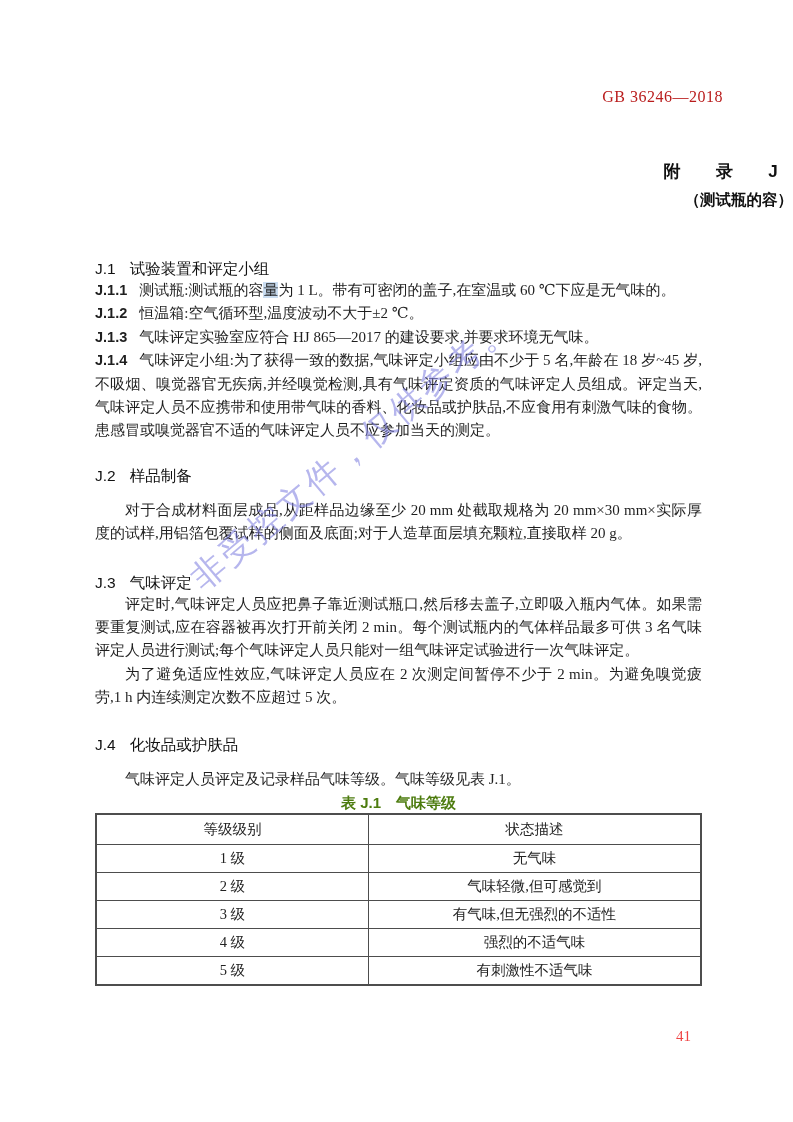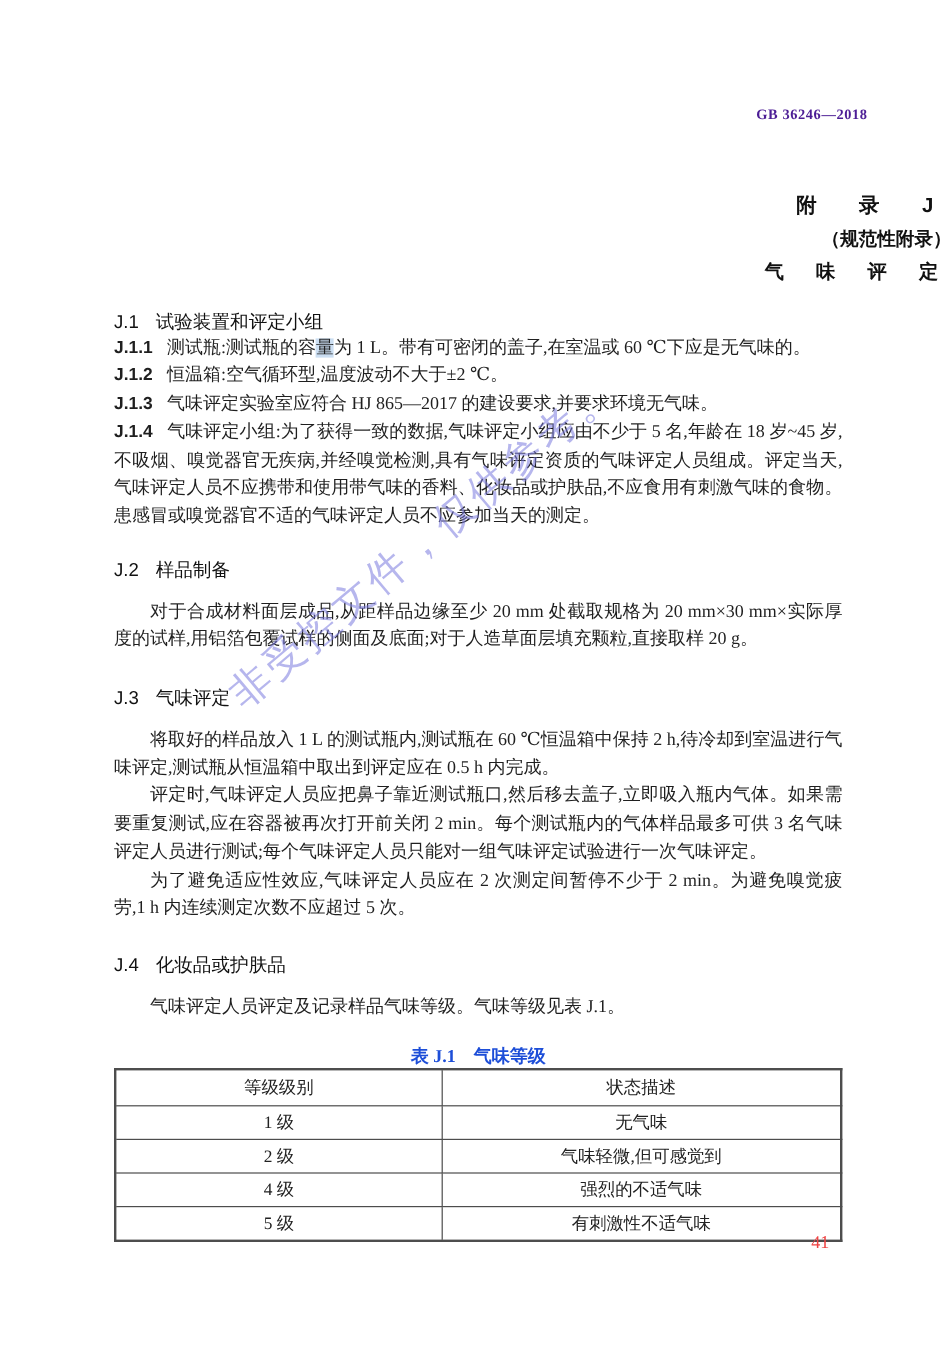--- a/index.html
+++ b/index.html
@@ -3,21 +3,21 @@
 <meta charset="utf-8">
 <style>
   html,body{margin:0;padding:0;}
   body{
     width:793px;height:1122px;position:relative;background:#ffffff;
     font-family:"Liberation Serif","DejaVu Serif",serif;color:#1f1f1f;
     overflow:hidden;
   }
   .doc-code{
     position:absolute;top:88px;right:70px;
-    font-weight:bold;font-size:12px;letter-spacing:0.5px;color:#4c1d95;
+    font-weight:normal;font-size:16px;letter-spacing:0.5px;color:#b91c1c;
   }
   .title-block{position:absolute;top:158px;left:0;width:100%;text-align:right;}
   .title-line1{
     font-family:"Liberation Sans","DejaVu Sans",sans-serif;font-weight:bold;
     font-size:17px;letter-spacing:0.9em;margin-left:0.9em;color:#111;line-height:28px;
   }
   .title-line2{
     font-family:"Liberation Sans","DejaVu Sans",sans-serif;font-weight:bold;
     font-size:15.5px;color:#111;line-height:28px;
   }
@@ -35,22 +35,22 @@
   .clause-label{
     font-family:"Liberation Sans","DejaVu Sans",sans-serif;font-weight:bold;
     font-size:14.5px;margin-right:12px;
   }
   .para{margin:0;font-size:15px;line-height:23.4px;text-align:justify;text-indent:2em;}
   .mt-first{}
   .mt-sec{margin-top:17px;}
   .mt-para{margin-top:13px;}
   .hl{background:#cbdef2;}
   .tbl-caption{
-    font-family:Liberation Serif, serif;font-weight:bold;
-    font-size:15px;text-align:center;margin-top:20px;color:#1d4ed8;
+    font-family:Liberation Sans, sans-serif;font-weight:bold;
+    font-size:15px;text-align:center;margin-top:3px;color:#4d7c0f;
   }
   table.grade-table{
     width:100%;border-collapse:collapse;
     border:2px solid #4d4d4d;font-size:14.5px;
   }
   table.grade-table td,table.grade-table th{
     border:1px solid #4d4d4d;text-align:center;padding:3px 4px;
     font-weight:normal;height:21px;color:#222;
   }
   table.grade-table th{height:23px;}
@@ -66,22 +66,21 @@
     font-family:"Liberation Serif","DejaVu Serif",serif;
   }
 </style>
 </head>
 <body>
 
 <div class="doc-code">GB 36246—2018</div>
 
 <div class="title-block">
   <div class="title-line1">附 录 J</div>
-  <div class="title-line2">（规范性附录）</div>
-  <div class="title-line3">气 味 评 定</div>
+  <div class="title-line2">（测试瓶的容）</div>
 </div>
 
 <div class="content">
 
   <p class="sec-heading">
     <span class="sec-num">J.1</span><span>试验装置和评定小组</span>
   </p>
 
   <p class="clause mt-first">
     <span class="clause-label">J.1.1</span><span>测试瓶:测试瓶的容</span><span class="hl">量</span><span>为 1 L。带有可密闭的盖子,在室温或 60 ℃下应是无气味的。</span>
@@ -102,21 +101,20 @@
   <p class="sec-heading mt-sec" style="margin-top:22px;">
     <span class="sec-num">J.2</span><span>样品制备</span>
   </p>
 
   <p class="para mt-para">对于合成材料面层成品,从距样品边缘至少 20 mm 处截取规格为 20 mm×30 mm×实际厚度的试样,用铝箔包覆试样的侧面及底面;对于人造草面层填充颗粒,直接取样 20 g。</p>
 
   <p class="sec-heading" style="margin-top:26px;">
     <span class="sec-num">J.3</span><span>气味评定</span>
   </p>
 
-  <p class="para mt-para">将取好的样品放入 1 L 的测试瓶内,测试瓶在 60 ℃恒温箱中保持 2 h,待冷却到室温进行气味评定,测试瓶从恒温箱中取出到评定应在 0.5 h 内完成。</p>
   <p class="para">评定时,气味评定人员应把鼻子靠近测试瓶口,然后移去盖子,立即吸入瓶内气体。如果需要重复测试,应在容器被再次打开前关闭 2 min。每个测试瓶内的气体样品最多可供 3 名气味评定人员进行测试;每个气味评定人员只能对一组气味评定试验进行一次气味评定。</p>
   <p class="para">为了避免适应性效应,气味评定人员应在 2 次测定间暂停不少于 2 min。为避免嗅觉疲劳,1 h 内连续测定次数不应超过 5 次。</p>
 
   <p class="sec-heading" style="margin-top:24px;">
     <span class="sec-num">J.4</span><span>化妆品或护肤品</span>
   </p>
 
   <p class="para mt-para">气味评定人员评定及记录样品气味等级。气味等级见表 J.1。</p>
 
   <div class="tbl-caption">表 J.1　气味等级</div>
@@ -133,20 +131,24 @@
     </tr>
     <tr>
       <td>1 级</td>
       <td>无气味</td>
     </tr>
     <tr>
       <td>2 级</td>
       <td>气味轻微,但可感觉到</td>
     </tr>
     <tr>
+      <td>3 级</td>
+      <td>有气味,但无强烈的不适性</td>
+    </tr>
+    <tr>
       <td>4 级</td>
       <td>强烈的不适气味</td>
     </tr>
     <tr>
       <td>5 级</td>
       <td>有刺激性不适气味</td>
     </tr>
   </tbody>
     </table>
 

